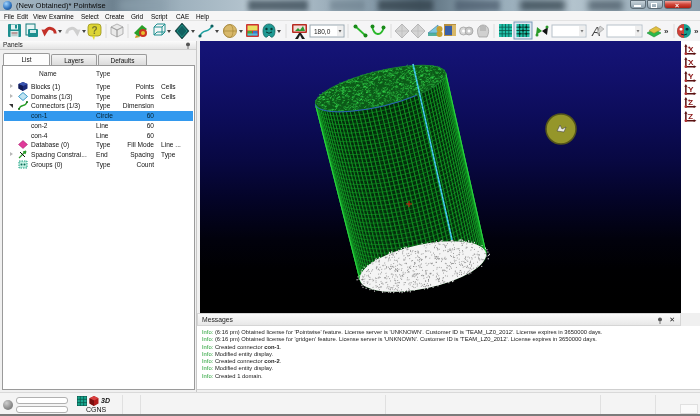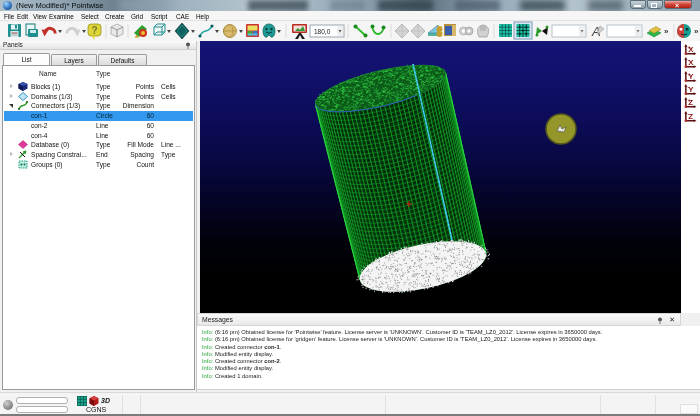--- a/index.html
+++ b/index.html
@@ -46,21 +46,21 @@
 <body>
 <div class="abs" id="title">
   <div style="position:absolute;left:248px;top:0;width:60px;height:11px;background:#3f4f5a;opacity:.8;filter:blur(2.5px)"></div>
   <div style="position:absolute;left:330px;top:0;width:35px;height:11px;background:#6a7d8a;opacity:.6;filter:blur(2.5px)"></div>
   <div style="position:absolute;left:378px;top:0;width:55px;height:11px;background:#36454f;opacity:.8;filter:blur(2.5px)"></div>
   <div style="position:absolute;left:455px;top:0;width:45px;height:11px;background:#49596a;opacity:.7;filter:blur(2.5px)"></div>
   <div style="position:absolute;left:520px;top:0;width:45px;height:11px;background:#2e3e48;opacity:.75;filter:blur(3px)"></div>
   <div style="position:absolute;left:588px;top:0;width:35px;height:11px;background:#42525e;opacity:.7;filter:blur(3px)"></div>
   <div style="position:absolute;left:120px;top:0;width:45px;height:11px;background:#8ba0ad;opacity:.6;filter:blur(3px)"></div>
   <div class="orb"></div>
-    <div class="tx">(New Modified)* Pointwise</div>
+    <div class="tx">(New Obtained)* Pointwise</div>
   <div class="capbtn" style="left:630px;width:16px;background:linear-gradient(#c7d3da,#8fa0ac)"></div>
   <div class="capbtn" style="left:647px;width:16px;background:linear-gradient(#c7d3da,#8fa0ac)"></div>
   <div class="capbtn" style="left:664px;width:28px;background:linear-gradient(#f0a9a2,#d4493d 45%,#b01e10)"></div>
   <div style="position:absolute;left:634px;top:5px;width:7px;height:1.5px;background:#fff"></div>
   <div style="position:absolute;left:651px;top:3px;width:6px;height:5px;border:1px solid #fff"></div>
   <div style="position:absolute;left:675px;top:2px;color:#fff;font-size:7px;font-weight:bold">×</div>
 </div>
 <div class="abs" id="menu">
   <span style="left:4px">File</span>
     <span style="left:17px">Edit</span>

